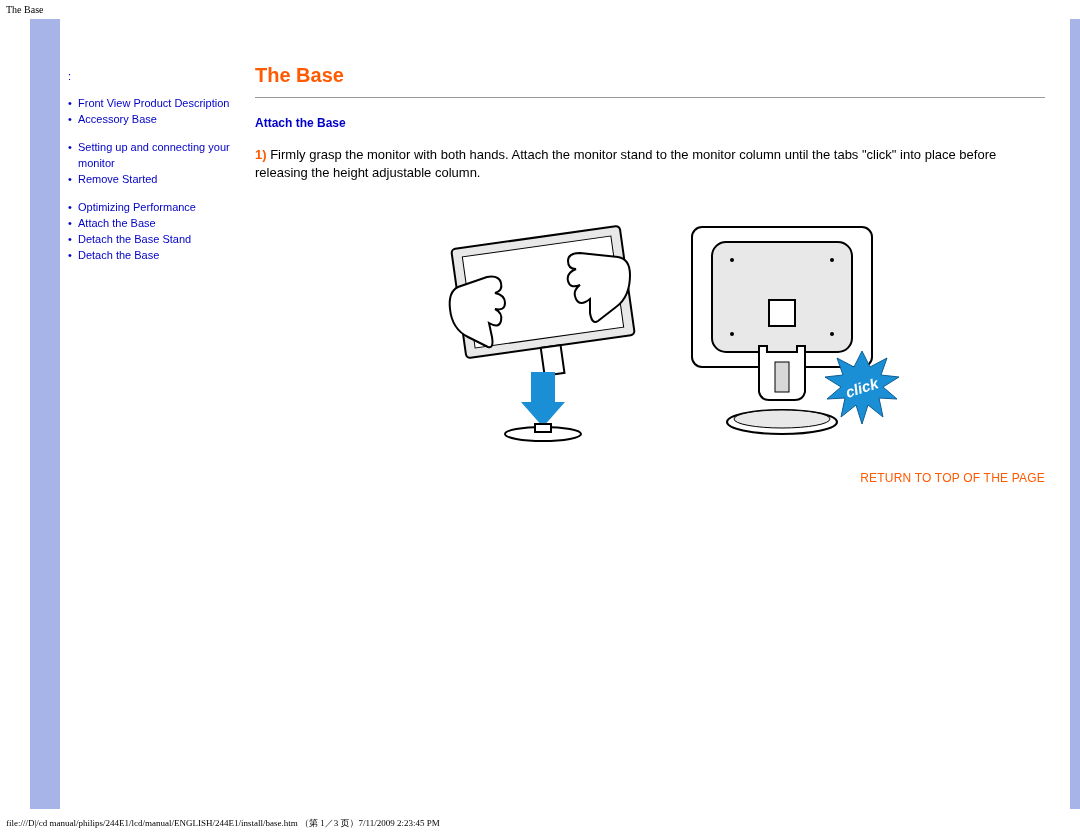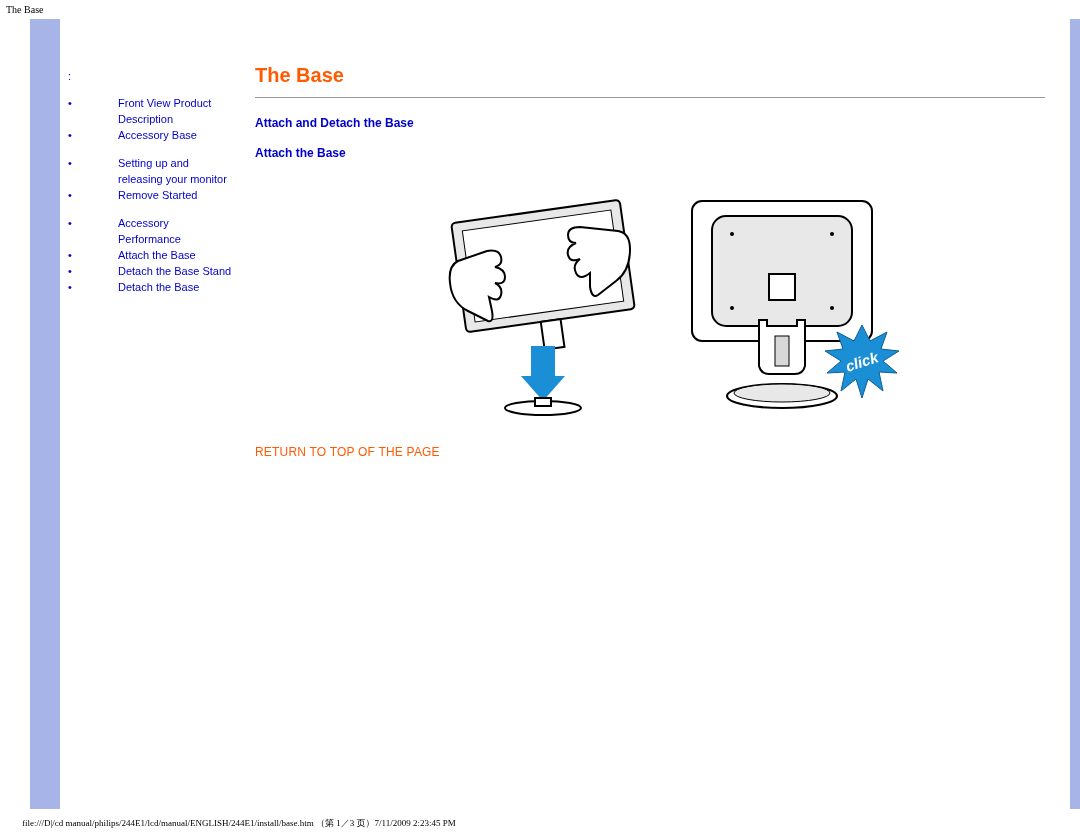--- a/index.html
+++ b/index.html
@@ -54,21 +54,20 @@
     line-height: 16px;
     display: flex;
   }
   .sidebar-item .dot {
     width: 10px;
     flex-shrink: 0;
   }
   .sidebar-item a {
     color: #0000C8;
     text-decoration: none;
-    margin-left: 40px;
   }
   .content {
     flex: 1;
     padding: 20px 25px 10px 15px;
     position: relative;
   }
   h1.title {
     color: #ff5a00;
     font-size: 20px;
     font-weight: bold;
@@ -96,31 +95,31 @@
   }
   .figures {
     text-align: center;
   }
   .fig {
     display: inline-block;
     margin: 0 auto 18px auto;
   }
   .return-link {
     display:block;
-    text-align:left;
+    text-align:right;
     color:#ff5a00;
     text-decoration:none;
     font-size:12px;
     margin:8px 0 0 0;
     letter-spacing: 0.2px;
   }
   .footer-path {
     font-family: "Times New Roman", serif;
     font-size: 9px;
-    padding: 4px 22px;
+    padding: 4px 6px;
     margin-top: 4px;
   }
 </style>
 </head>
 <body>
 
 <div class="top-label">The Base</div>
 
 <div class="page">
 
@@ -136,55 +135,57 @@
       </div>
       <div class="sidebar-item">
         <span class="dot">•</span>
         <a href="#">Accessory Base</a>
       </div>
     </div>
 
     <div class="sidebar-group">
       <div class="sidebar-item">
         <span class="dot">•</span>
-        <a href="#">Setting up and releasing your monitor</a>
+        <a href="#">Setting up and connecting your monitor</a>
       </div>
       <div class="sidebar-item">
         <span class="dot">•</span>
         <a href="#">Remove Started</a>
       </div>
     </div>
 
     <div class="sidebar-group">
       <div class="sidebar-item">
         <span class="dot">•</span>
-        <a href="#">Accessory Performance</a>
+        <a href="#">Optimizing Performance</a>
       </div>
       <div class="sidebar-item">
         <span class="dot">•</span>
         <a href="#">Attach the Base</a>
       </div>
       <div class="sidebar-item">
         <span class="dot">•</span>
         <a href="#">Detach the Base Stand</a>
       </div>
       <div class="sidebar-item">
         <span class="dot">•</span>
         <a href="#">Detach the Base</a>
       </div>
     </div>
   </nav>
 
   <main class="content">
     <h1 class="title">The Base</h1>
     <hr class="rule">
 
-    <div class="sec-head">Attach and Detach the Base</div>
     <div class="sec-head">Attach the Base</div>
 
+    <p class="step">
+      <span class="num">1)</span><span> Firmly grasp the monitor with both hands. Attach the monitor stand to the monitor column until the tabs "click" into place before releasing the height adjustable column.</span>
+    </p>
 
     <div class="figures">
 
       
       <div class="fig">
         <svg width="260" height="240" viewBox="0 0 260 240">
 
           <g transform="translate(130,90) rotate(-8)">
             <rect x="-85" y="-55" width="170" height="110" rx="4" fill="#e8e8e8" stroke="#000" stroke-width="2"></rect>
             <rect x="-75" y="-46" width="150" height="92" fill="#fff" stroke="#000" stroke-width="1"></rect>

